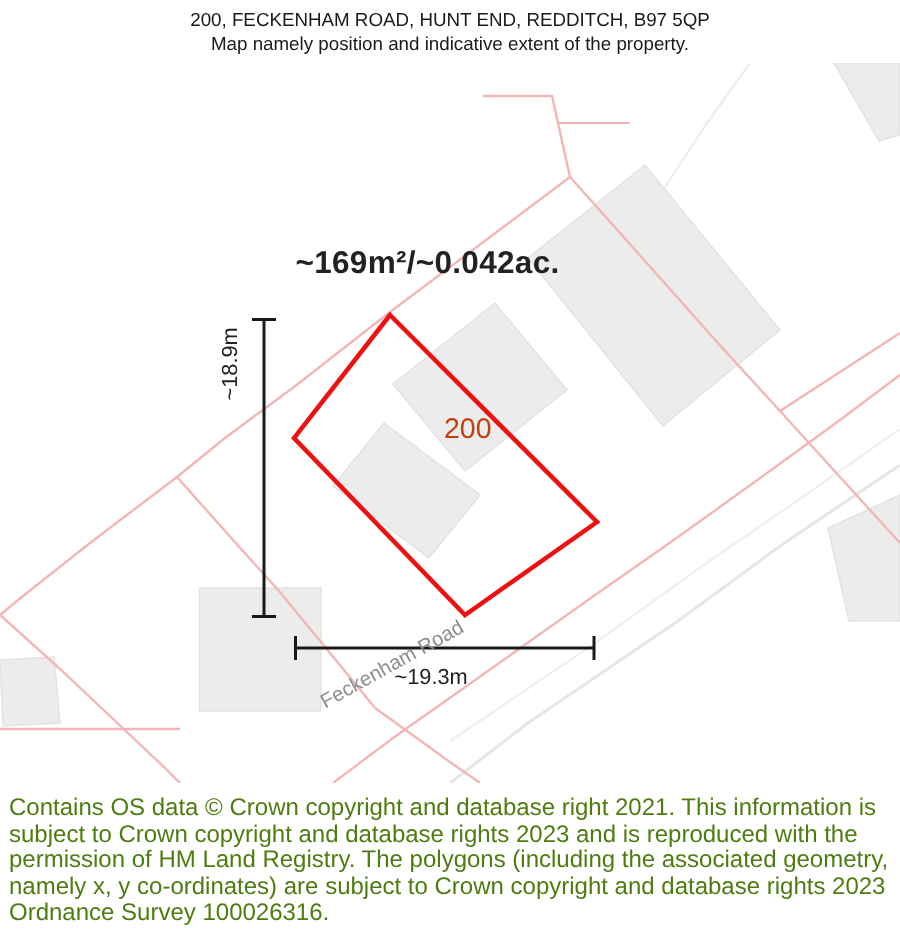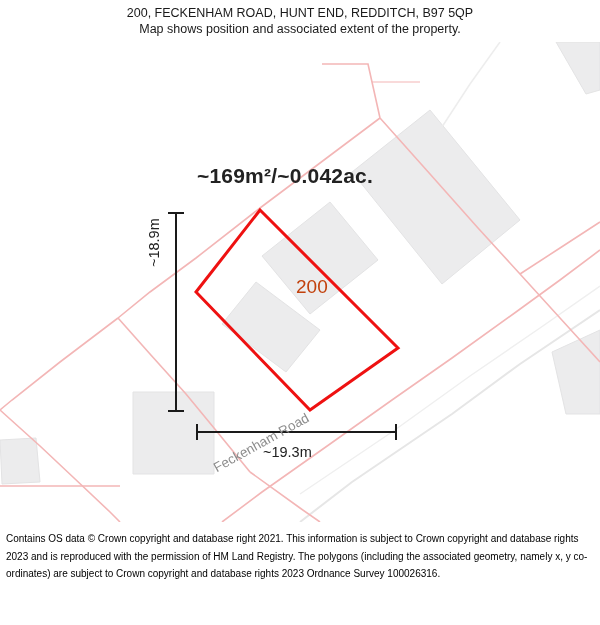--- a/index.html
+++ b/index.html
@@ -52,23 +52,23 @@
   .map svg {
     display: block;
   }
   .footer {
     position: absolute;
     top: 530px;
     left: 0;
     width: 600px;
     padding: 0 6px;
     box-sizing: border-box;
-    font-size: 10px;
+    font-size: 16px;
     line-height: 17.5px;
-    color: #000000;
+    color: #4d7c0f;
   }
   .area-label {
     position: absolute;
     left: 197px;
     top: 122px;
     font-size: 21px;
     color: #222222;
     letter-spacing: 0.2px;
     font-weight: bold;
   }
@@ -108,21 +108,21 @@
     white-space: nowrap;
   }
 </style>
 </head>
 <body>
 
 <div class="page">
 
   <div class="header">
     <div class="title">200, FECKENHAM ROAD, HUNT END, REDDITCH, B97 5QP</div>
-    <div class="subtitle">Map shows position and associated extent of the property.</div>
+    <div class="subtitle">Map namely position and indicative extent of the property.</div>
   </div>
 
   <div class="map">
     <svg width="600" height="480" viewBox="0 0 600 480">
 
       <g>
         <polygon points="556,0 600,0 600,48 586,52" fill="#ececed" stroke="#e3e3e4" stroke-width="1"></polygon>
         <polygon points="352,130 430,68 520,178 442,242" fill="#ececed" stroke="#e3e3e4" stroke-width="1"></polygon>
         <polygon points="262,214 330,160 378,218 310,272" fill="#ececed" stroke="#e3e3e4" stroke-width="1"></polygon>
         <polygon points="256,240 320,288 286,330 222,282" fill="#ececed" stroke="#e3e3e4" stroke-width="1"></polygon>

